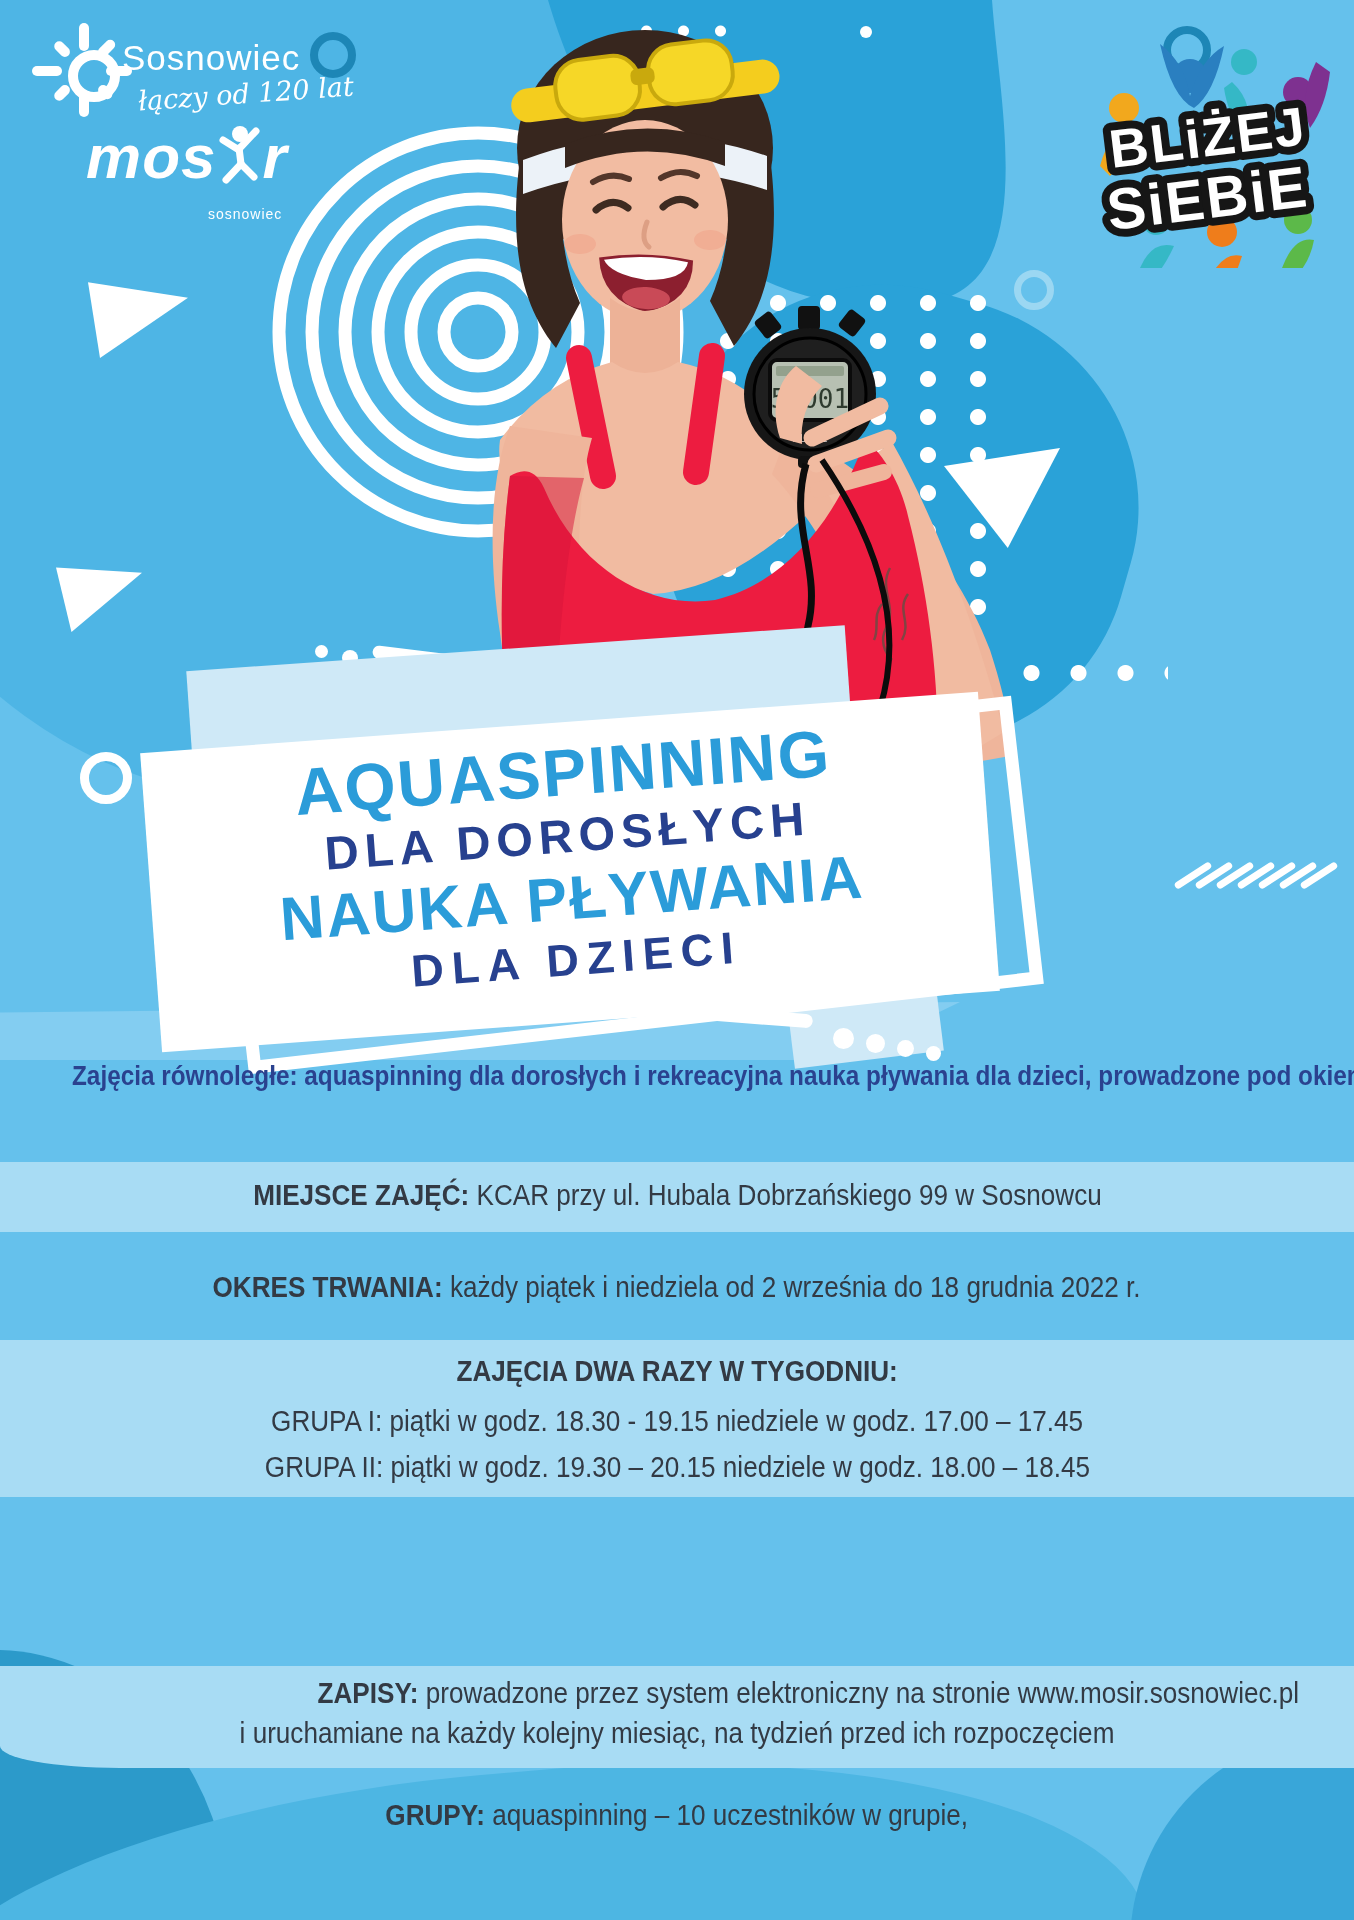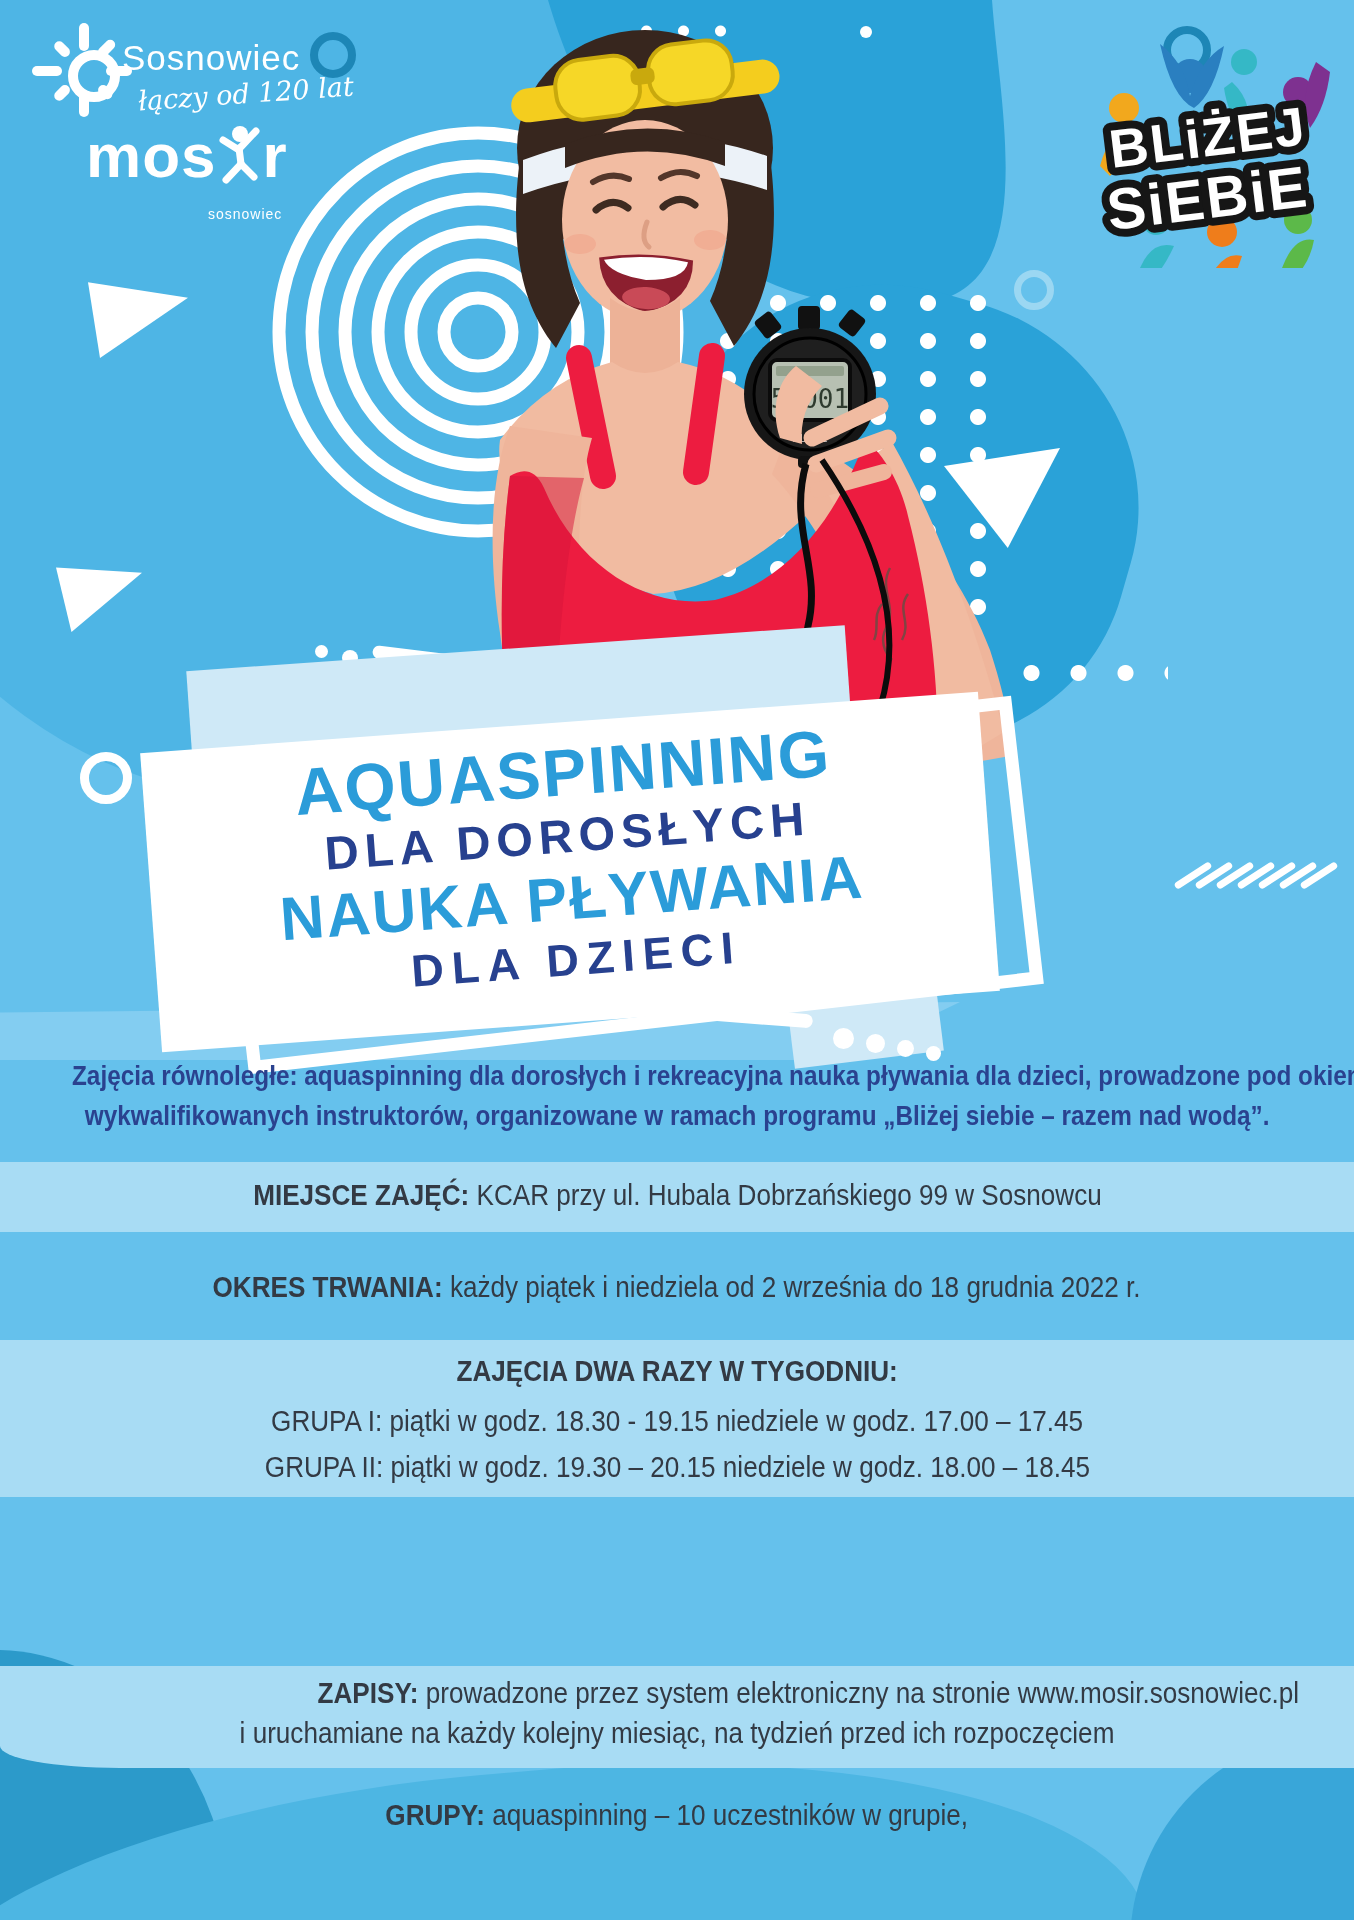--- a/index.html
+++ b/index.html
@@ -70,21 +70,21 @@
   .r1{width:26px;transform:rotate(0deg) translateX(22px);}
   .r2{width:20px;transform:rotate(-45deg) translateX(22px);}
   .r3{width:28px;transform:rotate(-90deg) translateX(20px);}
   .r4{width:18px;transform:rotate(-135deg) translateX(22px);}
   .r5{width:30px;transform:rotate(180deg) translateX(22px);}
   .r6{width:18px;transform:rotate(135deg) translateX(22px);}
   .r7{width:26px;transform:rotate(90deg) translateX(20px);}
   .r8{width:16px;transform:rotate(45deg) translateX(22px);}
 
   .mosir{left:86px;top:124px;width:300px;height:110px;z-index:15;color:#fff;}
-  .mosir-row{display:flex;align-items:center;}
+  .mosir-row{display:flex;align-items:flex-end;font-style:italic;}
   .mosir-text{font-size:62px;font-weight:800;line-height:62px;letter-spacing:1px;}
   .mosir-sub{position:absolute;left:122px;top:82px;font-size:14px;letter-spacing:1px;}
 
   .blizej-svg{left:1072px;top:6px;z-index:15;}
 
   
   .woman{left:360px;top:8px;z-index:10;}
 
   
   .shadow-par{left:0;top:1002px;width:1000px;height:58px;background:#83cdf1;
@@ -302,21 +302,20 @@
     <div class="t4">DLA DZIECI</div>
   </div>
   <div class="abs line-lower"></div>
   <div class="abs tdot1"></div>
   <div class="abs tdot2"></div>
   <div class="abs tdot3"></div>
   <div class="abs tdot4"></div>
 
   <div class="abs intro">
     <div><span class="cond">Zajęcia równoległe: aquaspinning dla dorosłych i rekreacyjna nauka pływania dla dzieci, prowadzone pod okiem</span></div>
-    <div><span class="cond">wykwalifikowanych instruktorów, organizowane w ramach programu „Bliżej siebie – razem nad wodą”.</span></div>
   </div>
 
   <div class="abs band band-miejsce"></div>
   <div class="abs band band-zajecia"></div>
   <div class="abs band band-zapisy"></div>
 
   <div class="abs info info-miejsce">
     <span class="cond"><span class="lbl">MIEJSCE ZAJĘĆ:</span><span class="rest"> KCAR przy ul. Hubala Dobrzańskiego 99 w Sosnowcu</span></span>
   </div>
 

